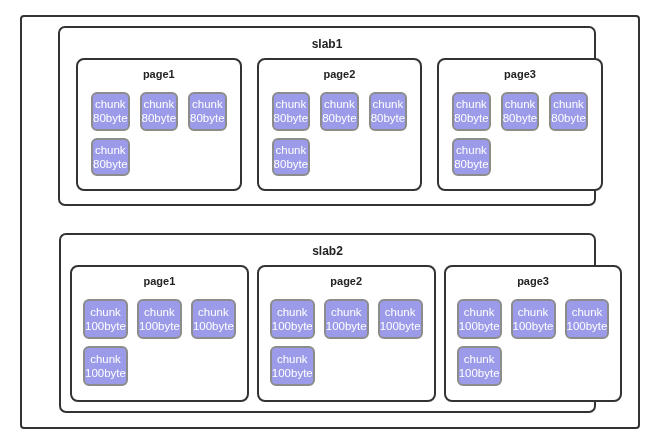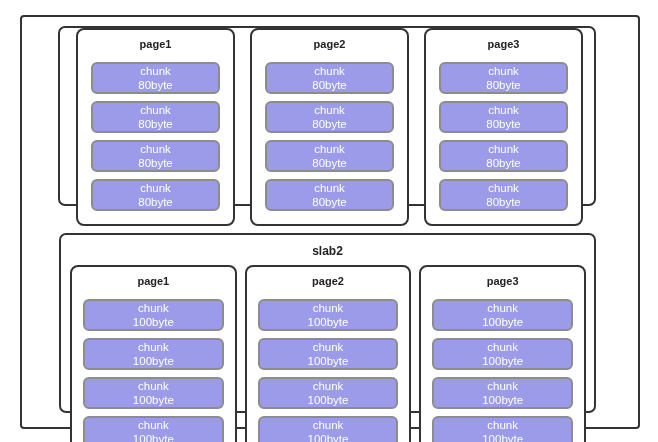--- a/index.html
+++ b/index.html
@@ -70,21 +70,21 @@
     padding-top: 8px;
     text-align: center;
     font-size: 11px;
     font-weight: bold;
     color: var(--label-text, #222);
   }
 
   .chunks {
     flex: 1 1 auto;
     display: grid;
-    grid-template-columns: 1fr;
+    grid-template-columns: 1fr 1fr 1fr;
     grid-template-rows: 1fr 1fr;
     column-gap: 10px;
     row-gap: 7px;
     padding: 4px 13px 13px 13px;
   }
   .slab-1 .chunks { padding: 4px 11px 14px 11px; column-gap: 9px; }
 
   .chunk {
     background: var(--chunk-fill, #9b9bea);
     border: 2px solid var(--chunk-border, #8c8c8c);
@@ -97,20 +97,21 @@
     font-size: 11.5px;
     line-height: 14px;
     text-align: center;
   }
 </style>
 </head>
 <body>
 
 <div class="frame" id="frame">
     <div class="slab slab-0">
+      <div class="slab-title">slab1</div>
       <div class="pages">
         <div class="page">
           <div class="page-title">page1</div>
           <div class="chunks">
             <div class="chunk">
               <span>chunk</span>
               <span>80byte</span>
             </div>
             <div class="chunk">
               <span>chunk</span>

